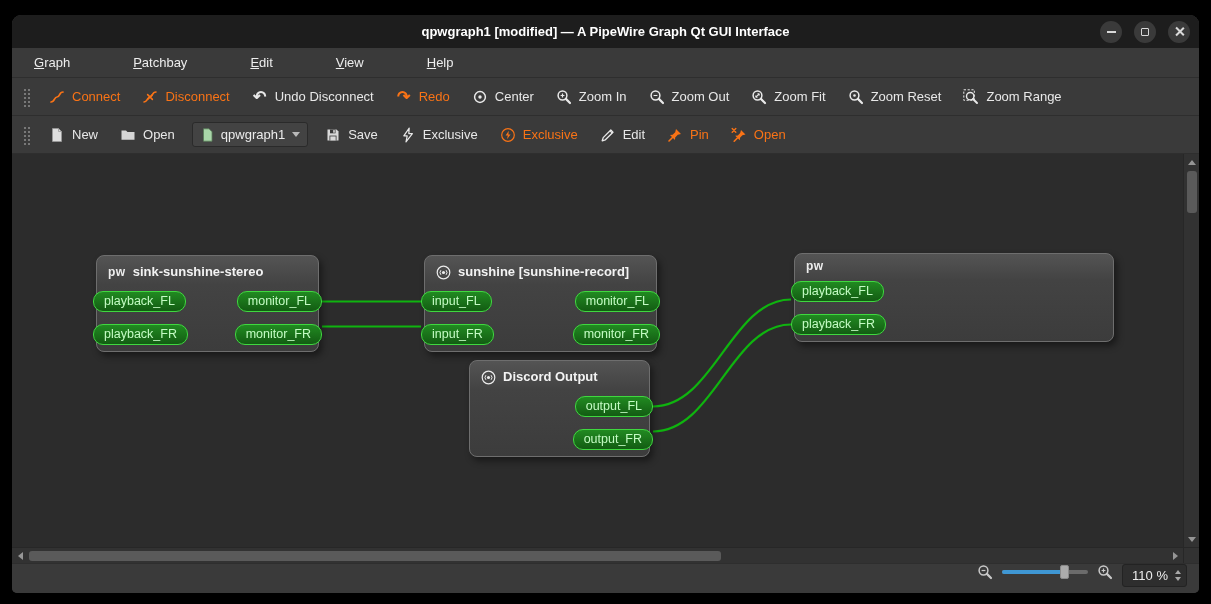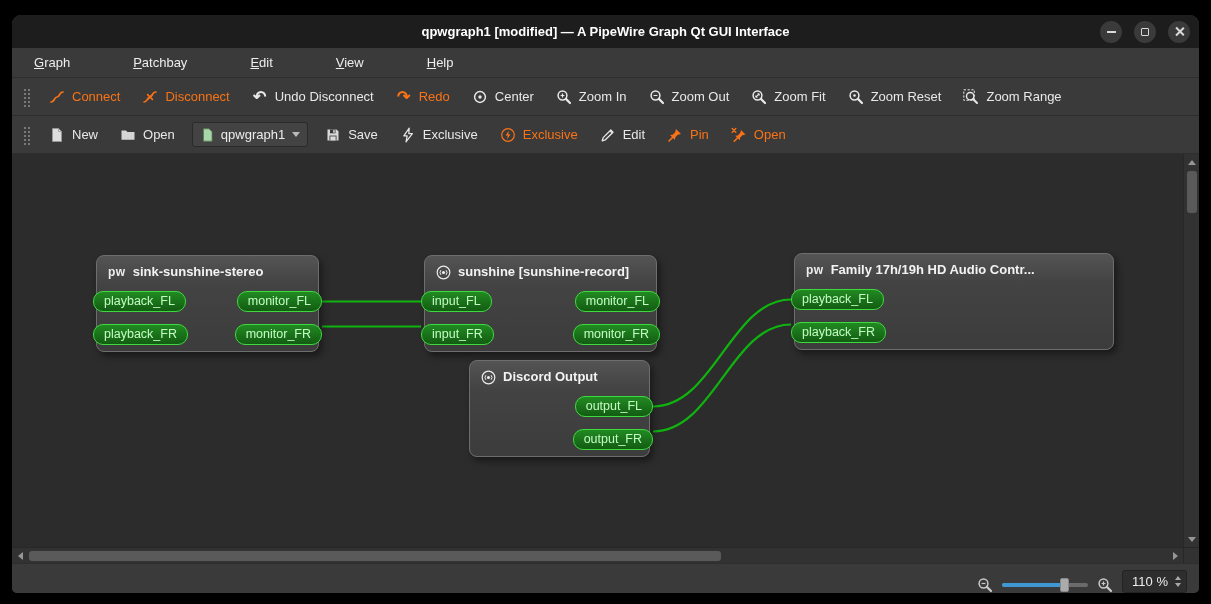--- a/index.html
+++ b/index.html
@@ -64,21 +64,21 @@
   .corner  { background:#323232; border-left:1px solid #272727; border-top:1px solid #272727; }
   .sb-btn { position:absolute; width:16px; height:16px; display:flex; align-items:center; justify-content:center; }
   .sb-tri-up    { width:0;height:0;border-left:4px solid transparent;border-right:4px solid transparent;border-bottom:5px solid #969696; }
   .sb-tri-down  { width:0;height:0;border-left:4px solid transparent;border-right:4px solid transparent;border-top:5px solid #969696; }
   .sb-tri-left  { width:0;height:0;border-top:4px solid transparent;border-bottom:4px solid transparent;border-right:5px solid #969696; }
   .sb-tri-right { width:0;height:0;border-top:4px solid transparent;border-bottom:4px solid transparent;border-left:5px solid #969696; }
   .vs-handle { position:absolute; left:3px; width:10px; top:17px; height:42px; background:#5a5a5a; border-radius:3px; }
   .hs-handle { position:absolute; top:3px; height:10px; left:17px; width:692px; background:#5a5a5a; border-radius:3px; }
 
   
-  .statusbar { flex:0 0 30px; background:#3a3a3a; border-top:1px solid #2e2e2e; display:flex; align-items:flex-end;
+  .statusbar { flex:0 0 30px; background:#3a3a3a; border-top:1px solid #2e2e2e; display:flex; align-items:flex-start;
                justify-content:flex-end; gap:9px; padding:0 12px; }
   .status-icon { color:#c9c9c9; }
   .slider { position:relative; width:86px; height:16px; display:flex; align-items:center; }
   .slider-track { width:100%; height:4px; background:#6b6b6b; border-radius:2px; overflow:hidden; }
   .slider-fill { width:70%; height:100%; background:#3f97d4; }
   .slider-handle { position:absolute; left:58px; top:1px; width:9px; height:14px; background:#ababab; border:1px solid #8a8a8a; border-radius:2px; }
   .spin { display:flex; align-items:center; gap:7px; height:23px; background:#2e2e2e; border:1px solid #232323; border-radius:3px;
           padding:0 5px 0 9px; color:#ececec; font-size:13px; }
   .spin-arrows { display:flex; flex-direction:column; gap:3px; }
   .spin-arrows .tri-up   { border-left-width:3.5px; border-right-width:3.5px; border-bottom:4.5px solid #a9a9a9; }
@@ -354,21 +354,20 @@
           <div class="pcol right">
             <div class="port">monitor_FL</div>
             <div class="port">monitor_FR</div>
           </div>
         </div>
       </div>
 
       <div class="node" style="left:782px; top:99px; width:320px;">
         <div class="node-title">
           <span class="node-icon pw-badge">pw</span>
-          <span>Family 17h/19h HD Audio Contr...</span>
         </div>
         <div class="ports">
           <div class="pcol left">
             <div class="port">playback_FL</div>
             <div class="port">playback_FR</div>
           </div>
         </div>
       </div>
 
       <div class="node" style="left:457px; top:206px; width:181px;">

